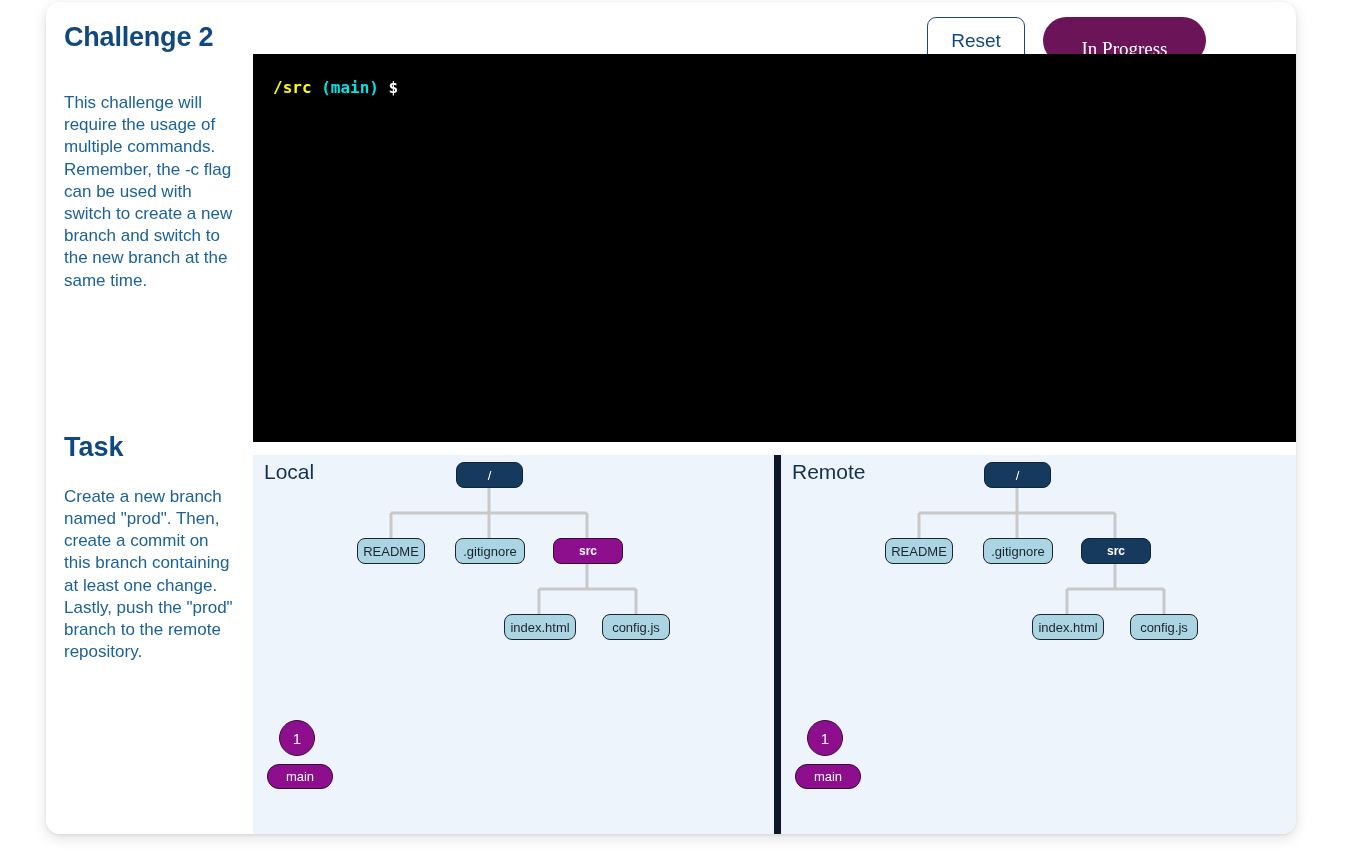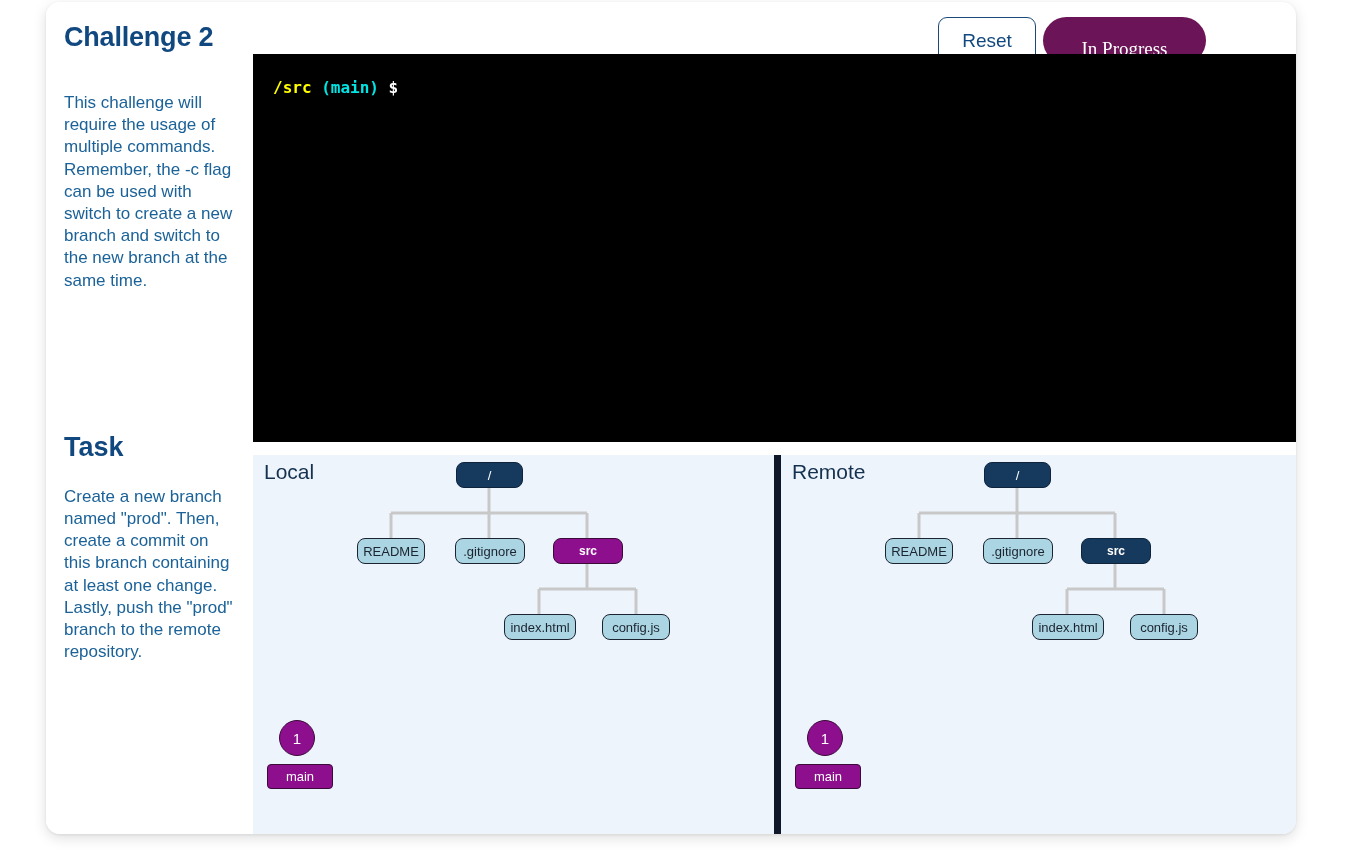--- a/index.html
+++ b/index.html
@@ -47,21 +47,21 @@
     font-weight: bold;
     color: #11487f;
     letter-spacing: -0.2px;
   }
   .header-actions {
     position: absolute;
     right: 14px;
     top: 15px;
     display: flex;
     align-items: center;
-    gap: 7px;
+    gap: 18px;
   }
   .btn-reset {
     height: 47px;
     min-width: 98px;
     padding: 0 18px;
     background: #ffffff;
     color: #11487f;
     border: 1px solid #1b4a7a;
     border-radius: 9px;
     font-size: 19px;
@@ -195,21 +195,21 @@
     justify-content: center;
     font-size: 15px;
     margin-left: 12px;
   }
   .branch-tag {
     margin-top: 8px;
     width: 66px;
     height: 25px;
     background: #8e0f8e;
     border: 1px solid #3a0b3a;
-    border-radius: 4px;
+    border-radius: 12px;
     color: #ffffff;
     display: flex;
     align-items: center;
     justify-content: center;
     font-size: 13px;
     position: relative;
   }
 </style>
 </head>
 <body>

